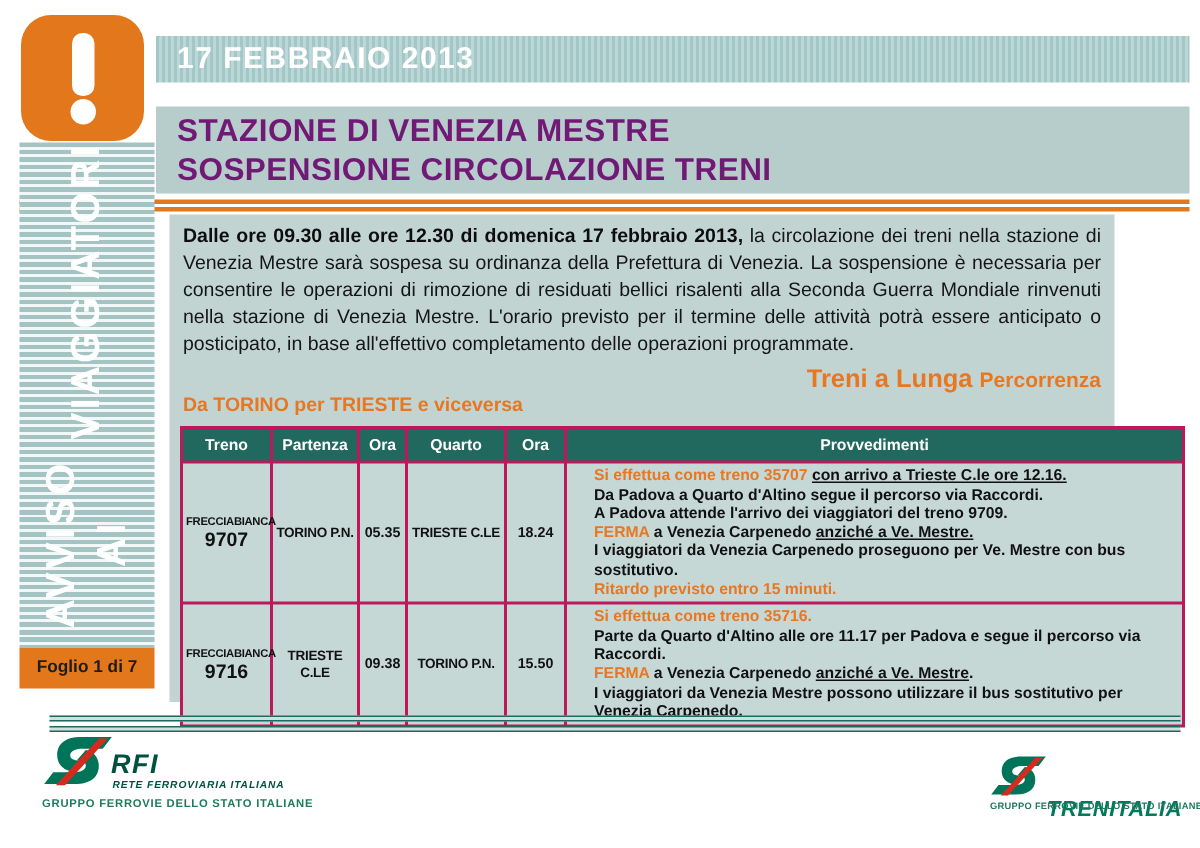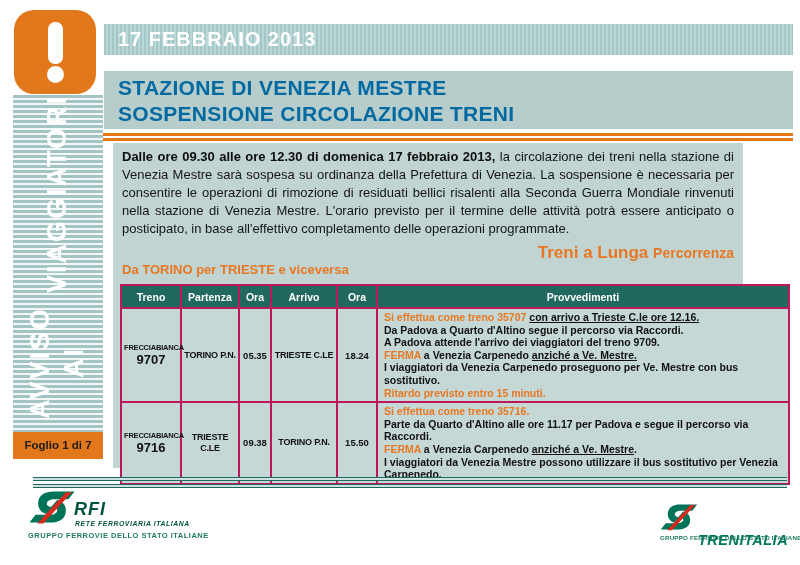--- a/index.html
+++ b/index.html
@@ -13,21 +13,21 @@
                 background:#fff;border-radius:7px;}
   .exclaim .dot{position:absolute;left:33px;bottom:11px;width:17px;height:17px;
                 background:#fff;border-radius:50%;}
 
   
   .band-date{position:absolute;left:104px;top:24px;width:689px;height:31px;
              background:repeating-linear-gradient(90deg,#a3c6c7 0 2px,#bcd7d7 2px 4px);
              color:#fff;font-weight:bold;font-size:20px;letter-spacing:1px;
              line-height:31px;padding-left:14px;box-sizing:border-box;}
   .band-title{position:absolute;left:104px;top:71px;width:689px;height:58px;
-              background:#b6cdcc;color:#0369a1;font-weight:bold;font-size:21px;
+              background:#b6cdcc;color:#701a75;font-weight:bold;font-size:21px;
               line-height:26px;padding:4px 0 0 14px;box-sizing:border-box;letter-spacing:.3px;}
   .orange-rule{position:absolute;left:13px;top:133px;width:780px;height:8px;
                background:linear-gradient(180deg,#e2771c 0 3px,#fff 3px 5px,#e2771c 5px 8px);}
 
   
   .sidebar{position:absolute;left:13px;top:95px;width:90px;height:337px;
            background:repeating-linear-gradient(180deg,#a4c3c3 0 3px,#f2f7f7 3px 5px);}
   .vtext{position:absolute;inset:0;display:flex;align-items:center;justify-content:center;
          writing-mode:vertical-rl;transform:rotate(180deg);
          color:#fff;font-weight:bold;font-size:27px;line-height:1.25;
@@ -49,21 +49,21 @@
               width:670px;margin-left:-2px;table-layout:fixed;}
   table.treni th{background:#21695e;color:#fff;font-size:10.5px;font-weight:bold;
                  height:21px;padding:0;}
   table.treni td{background:#c6d8d6;color:#111;font-weight:bold;text-align:center;
                  vertical-align:middle;padding:2px;}
   .tname{font-size:7.5px;letter-spacing:-.2px;white-space:nowrap;}
   .tnum{font-size:13px;}
   .c-sta{font-size:9px;letter-spacing:-.2px;line-height:11px;}
   .c-sta .nw{white-space:nowrap;}
   .c-ora{font-size:9.5px;white-space:nowrap;}
-  .c-provv{text-align:left !important;vertical-align:middle;padding:2px 6px !important;margin-top:21px;}
+  .c-provv{text-align:left !important;vertical-align:middle;padding:2px 18px !important;margin-top:21px;}
   .provv-line{font-size:10.5px;line-height:12.6px;color:#111;font-weight:bold;text-align:left;}
   .seg-orange{color:#e87722;}
   .seg-underline{text-decoration:underline;}
 
   
   .footer-rule{position:absolute;left:33px;top:477px;width:754px;}
   .footer-rule .ln{height:4px;background:#cfe0de;border-top:1px solid #1c6b60;
                    border-bottom:1px solid #1c6b60;box-sizing:border-box;}
   .footer-rule .gap{height:3px;}
 
@@ -125,21 +125,21 @@
           <col style="width:30px">
         <col style="width:64px">
           <col style="width:38px">
           <col>
       </colgroup>
       <thead>
         <tr>
           <th>Treno</th>
           <th>Partenza</th>
           <th>Ora</th>
-          <th>Arrivo</th>
+          <th>Quarto</th>
           <th>Ora</th>
           <th>Provvedimenti</th>
         </tr>
       </thead>
       <tbody>
         <tr>
           <td>
             <div class="tname">FRECCIABIANCA</div>
             <div class="tnum">9707</div>
           </td>

